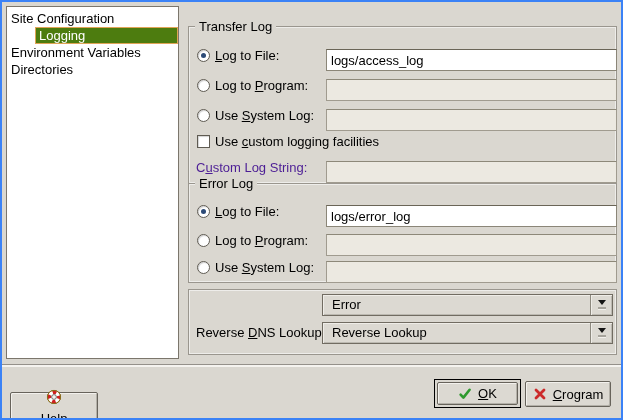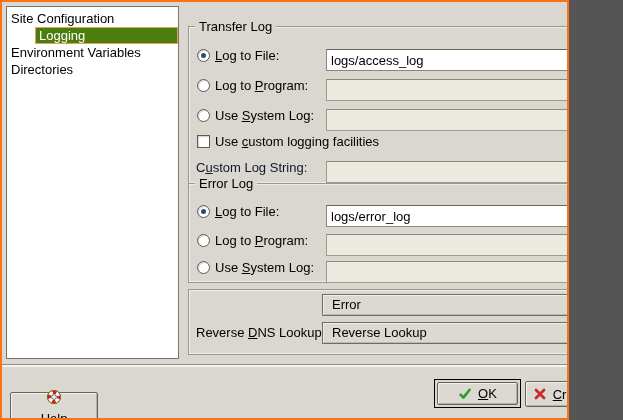--- a/index.html
+++ b/index.html
@@ -1,36 +1,36 @@
 <!DOCTYPE html>
 <html><head>
 <meta charset="utf-8">
 <style>
   html,body{margin:0;padding:0;background:#555;}
   #window{
-    position:relative;width:569px;height:420px;box-sizing:border-box;
-    border:2px solid #f97316;background:#dad7d0;overflow:hidden;
+    position:relative;width:623px;height:420px;box-sizing:border-box;
+    border:2px solid #3b82f6;background:#dad7d0;overflow:hidden;
     font-family:"Liberation Sans","DejaVu Sans",sans-serif;font-size:13px;color:#000;
     -webkit-font-smoothing:antialiased;
   }
   
   .listbox{position:absolute;left:4px;top:4px;width:173px;height:353px;box-sizing:border-box;
     background:#fff;border:1px solid #7b766c;padding-top:3px;}
   .list-item{height:17px;line-height:17px;padding:0 4px;white-space:nowrap;box-sizing:border-box;}
   .list-item.selected{background:#4d7c0f;color:#fff;border:1px solid #e0a456;line-height:15px;padding:0 3px;margin-left:28px;}
   
   .frame{position:absolute;left:186px;width:429px;box-sizing:border-box;
     border:1px solid #9a968e;box-shadow:inset 0 0 0 1px rgba(255,255,255,.55);}
   .frame-title{position:absolute;top:-8px;left:6px;background:#dad7d0;padding:0 4px;
     line-height:15px;font-size:13px;white-space:nowrap;}
   #transfer-frame{top:24px;height:158px;padding-left:26px;}
   #error-frame{top:181px;height:100px;}
   #options-frame{top:287px;height:66px;}
   .row-label{position:absolute;height:22px;line-height:22px;white-space:nowrap;}
-  .row-label.dis{color:#0f172a;}
+  .row-label.dis{color:#4c1d95;}
   .mn{text-decoration:underline;}
   
   .entry{position:absolute;left:133px;width:291px;height:22px;box-sizing:border-box;
     border:1px solid #8b8678;border-top-color:#6a6557;background:#fff;
     font-family:"Liberation Sans","DejaVu Sans",sans-serif;font-size:13px;color:#000;
     padding:0 4px;margin:4px;outline:none;border-radius:0;}
   .entry.disabled{background:#ece9e1;border-color:#a09b8f;border-top-color:#8d8879;}
   
   .radio{position:absolute;left:8px;width:13px;height:13px;box-sizing:border-box;
     border:1px solid #5f5b52;border-radius:50%;background:#fff;

